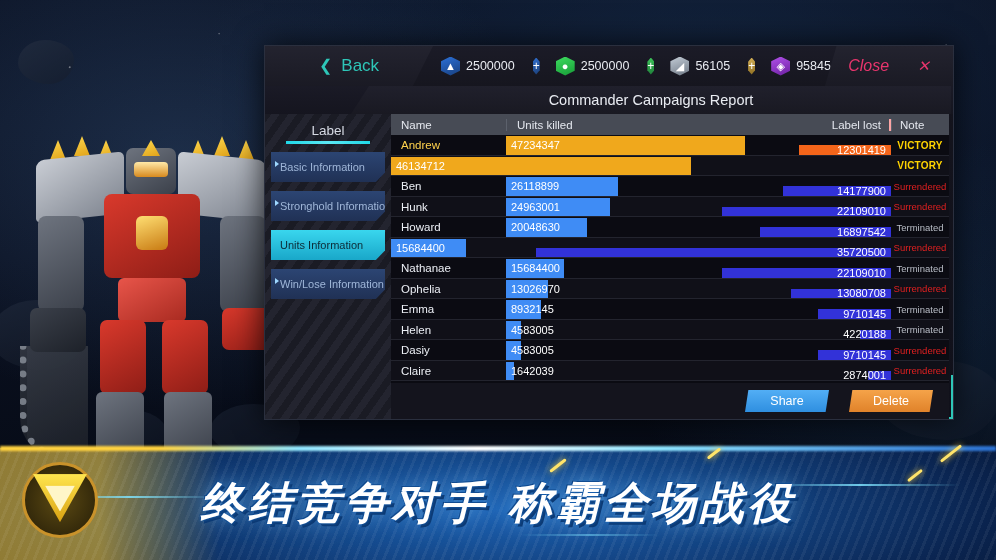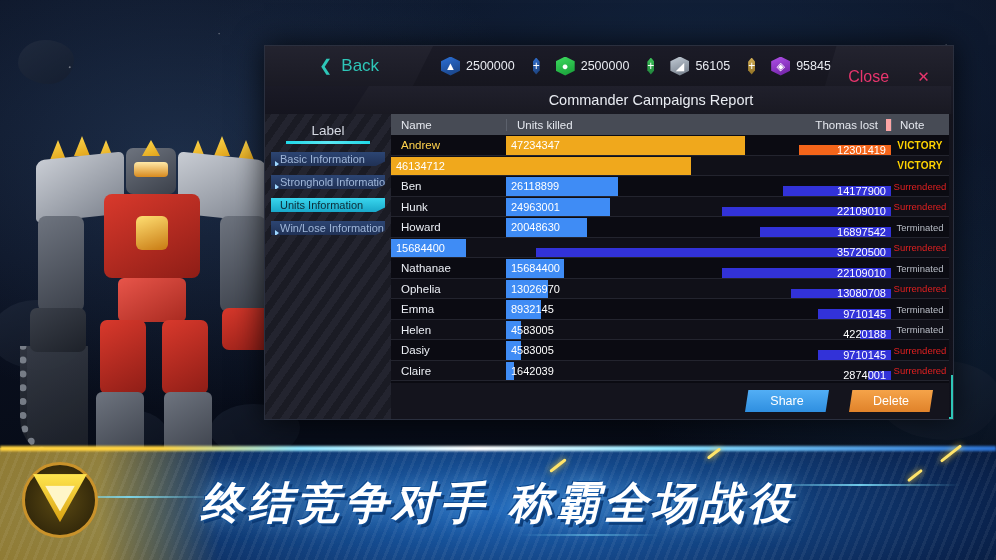--- a/index.html
+++ b/index.html
@@ -132,22 +132,22 @@
          clip-path:polygon(50% 0,100% 25%,100% 75%,50% 100%,0 75%,0 25%);
          display:flex; align-items:center; justify-content:center;
          font-size:12px; line-height:1; color:#fff; cursor:pointer; }
   .pl-blue { background:linear-gradient(160deg,#2f6fd0,#1c3f77); }
   .pl-green{ background:linear-gradient(160deg,#3fc95c,#1d7c38); }
   .pl-gold { background:linear-gradient(160deg,#d8b45a,#8a6a1e); }
   .pl-purp { background:linear-gradient(160deg,#a94ede,#5f1b90); }
 
   #close-btn{ position:absolute; right:0; top:0; width:128px; height:40px;
               background:linear-gradient(180deg,#23232f,#1a1a24);
-              display:flex; align-items:flex-end; justify-content:center; gap:28px;
-              clip-path:polygon(9% 0,100% 0,100% 100%,0 100%); cursor:pointer; }
+              display:flex; align-items:center; justify-content:center; gap:28px;
+              clip-path:polygon(9% 0,100% 0,100% 100%,0 100%); cursor:pointer;font-style:italic; }
   #close-label{ color:#e8356d; font-size:16px; }
   #close-x{ color:#e8356d; font-size:15px; }
 
   
   #titlestrip{ position:absolute; left:0; top:40px; width:100%; height:28px;
                background:linear-gradient(180deg,#1a1a26,#15151f); }
   #title-plate{ position:absolute; left:86px; top:0; right:2px; height:28px;
                 background:linear-gradient(180deg,#20202c,#191922);
                 clip-path:polygon(3% 0,100% 0,100% 100%,0 100%);
                 display:flex; align-items:center; justify-content:center; }
@@ -156,42 +156,42 @@
   
   #body-area{ position:absolute; left:0; top:68px; width:100%; bottom:0; display:flex; }
 
   
   #sidebar{ width:126px; height:100%;
             background:repeating-linear-gradient(-55deg,#23242f 0 7px,#1a1b24 7px 14px); }
   #sb-head{ height:24px; display:flex; align-items:flex-end; justify-content:center; }
   #sb-head-label{ color:#d6dae4; font-size:13.5px; }
   #sb-underline{ width:84px; height:3px; margin:3px auto 8px;
                  background:linear-gradient(90deg,#1fd8e8,#5ce8f5,#1fd8e8); }
-  .sb-item{ position:relative; width:114px; height:14px; margin:0 0 9px 6px;
+  .sb-item{ position:relative; width:114px; height:30px; margin:0 0 9px 6px;
             display:flex; align-items:center; cursor:pointer;
             clip-path:polygon(0 0,100% 0,100% 68%,92% 100%,0 100%); }
   .sb-idle{ background:linear-gradient(180deg,#2c4573,#203155); }
   .sb-active{ background:linear-gradient(180deg,#39d6ee,#19a7c9); }
   .sb-dot{ position:absolute; left:4px; top:9px; width:0; height:0;
            border-left:4px solid #9fd8ff; border-top:3px solid transparent; border-bottom:3px solid transparent; }
   .sb-label{ font-size:11px; white-space:nowrap; padding-left:9px; }
   .sb-idle .sb-label{ color:#9fb6d8; }
   .sb-active .sb-label{ color:#0c2b36; }
   .sb-bar{ position:absolute; left:9px; bottom:-3px; width:30px; height:2px; background:#4a7ec0; }
   .sb-active .sb-bar{ background:#bff6ff; }
   #sb-active-edge{ position:absolute; left:0; width:4px; height:22px; background:#2ec6b8; }
 
   
   #table-wrap{ flex:1; display:flex; flex-direction:column; padding:0 4px 0 0; }
   #thead{ display:flex; height:21px; background:#474b55; align-items:center; }
   .th{ color:#e4e7ee; font-size:11.5px; }
   #th-name { width:115px; padding-left:10px; }
   #th-note { width:58px; padding-left:8px; border-left:1px solid #5c616c; }
   #th-mid{ flex:1; display:flex; justify-content:space-between; padding:0 8px 0 10px;
-           border-left:1px solid #5c616c; border-right:5px solid #fca5a5; }
+           border-left:1px solid #5c616c; border-right:2px solid #fca5a5; }
 
   #tbody{ flex:1; background:#0b0b12; }
   .row{ display:flex; height:20.5px; align-items:stretch; position:relative; }
   .row.alt{ background:#101018; }
   .cell-name{ width:115px; display:flex; align-items:center; padding-left:10px;
               font-size:11.5px; position:relative; }
   .nm-white{ color:#eceff5; }
   .nm-gold { color:#ffd24d; }
   .cell-bars{ flex:1; position:relative; }
   .bar-killed{ position:absolute; left:0; top:1px; bottom:1px;
@@ -382,21 +382,21 @@
             <span class="sb-bar"></span>
           </div>
         </div>
     </div>
 
     <div id="table-wrap">
       <div id="thead">
         <div class="th" id="th-name">Name</div>
         <div id="th-mid">
           <span class="th">Units killed</span>
-          <span class="th">Thomas lost</span>
+          <span class="th">Label lost</span>
         </div>
         <div class="th" id="th-note">Note</div>
       </div>
       <div id="tbody">
           <div class="row">
             <div class="cell-name nm-gold">Andrew</div>
             <div class="cell-bars">
               <div class="bar-killed k-gold" style="width: 62%;">47234347</div>
               <div class="bar-lost l-orange" style="width: 24%;">12301419</div>
             </div>

